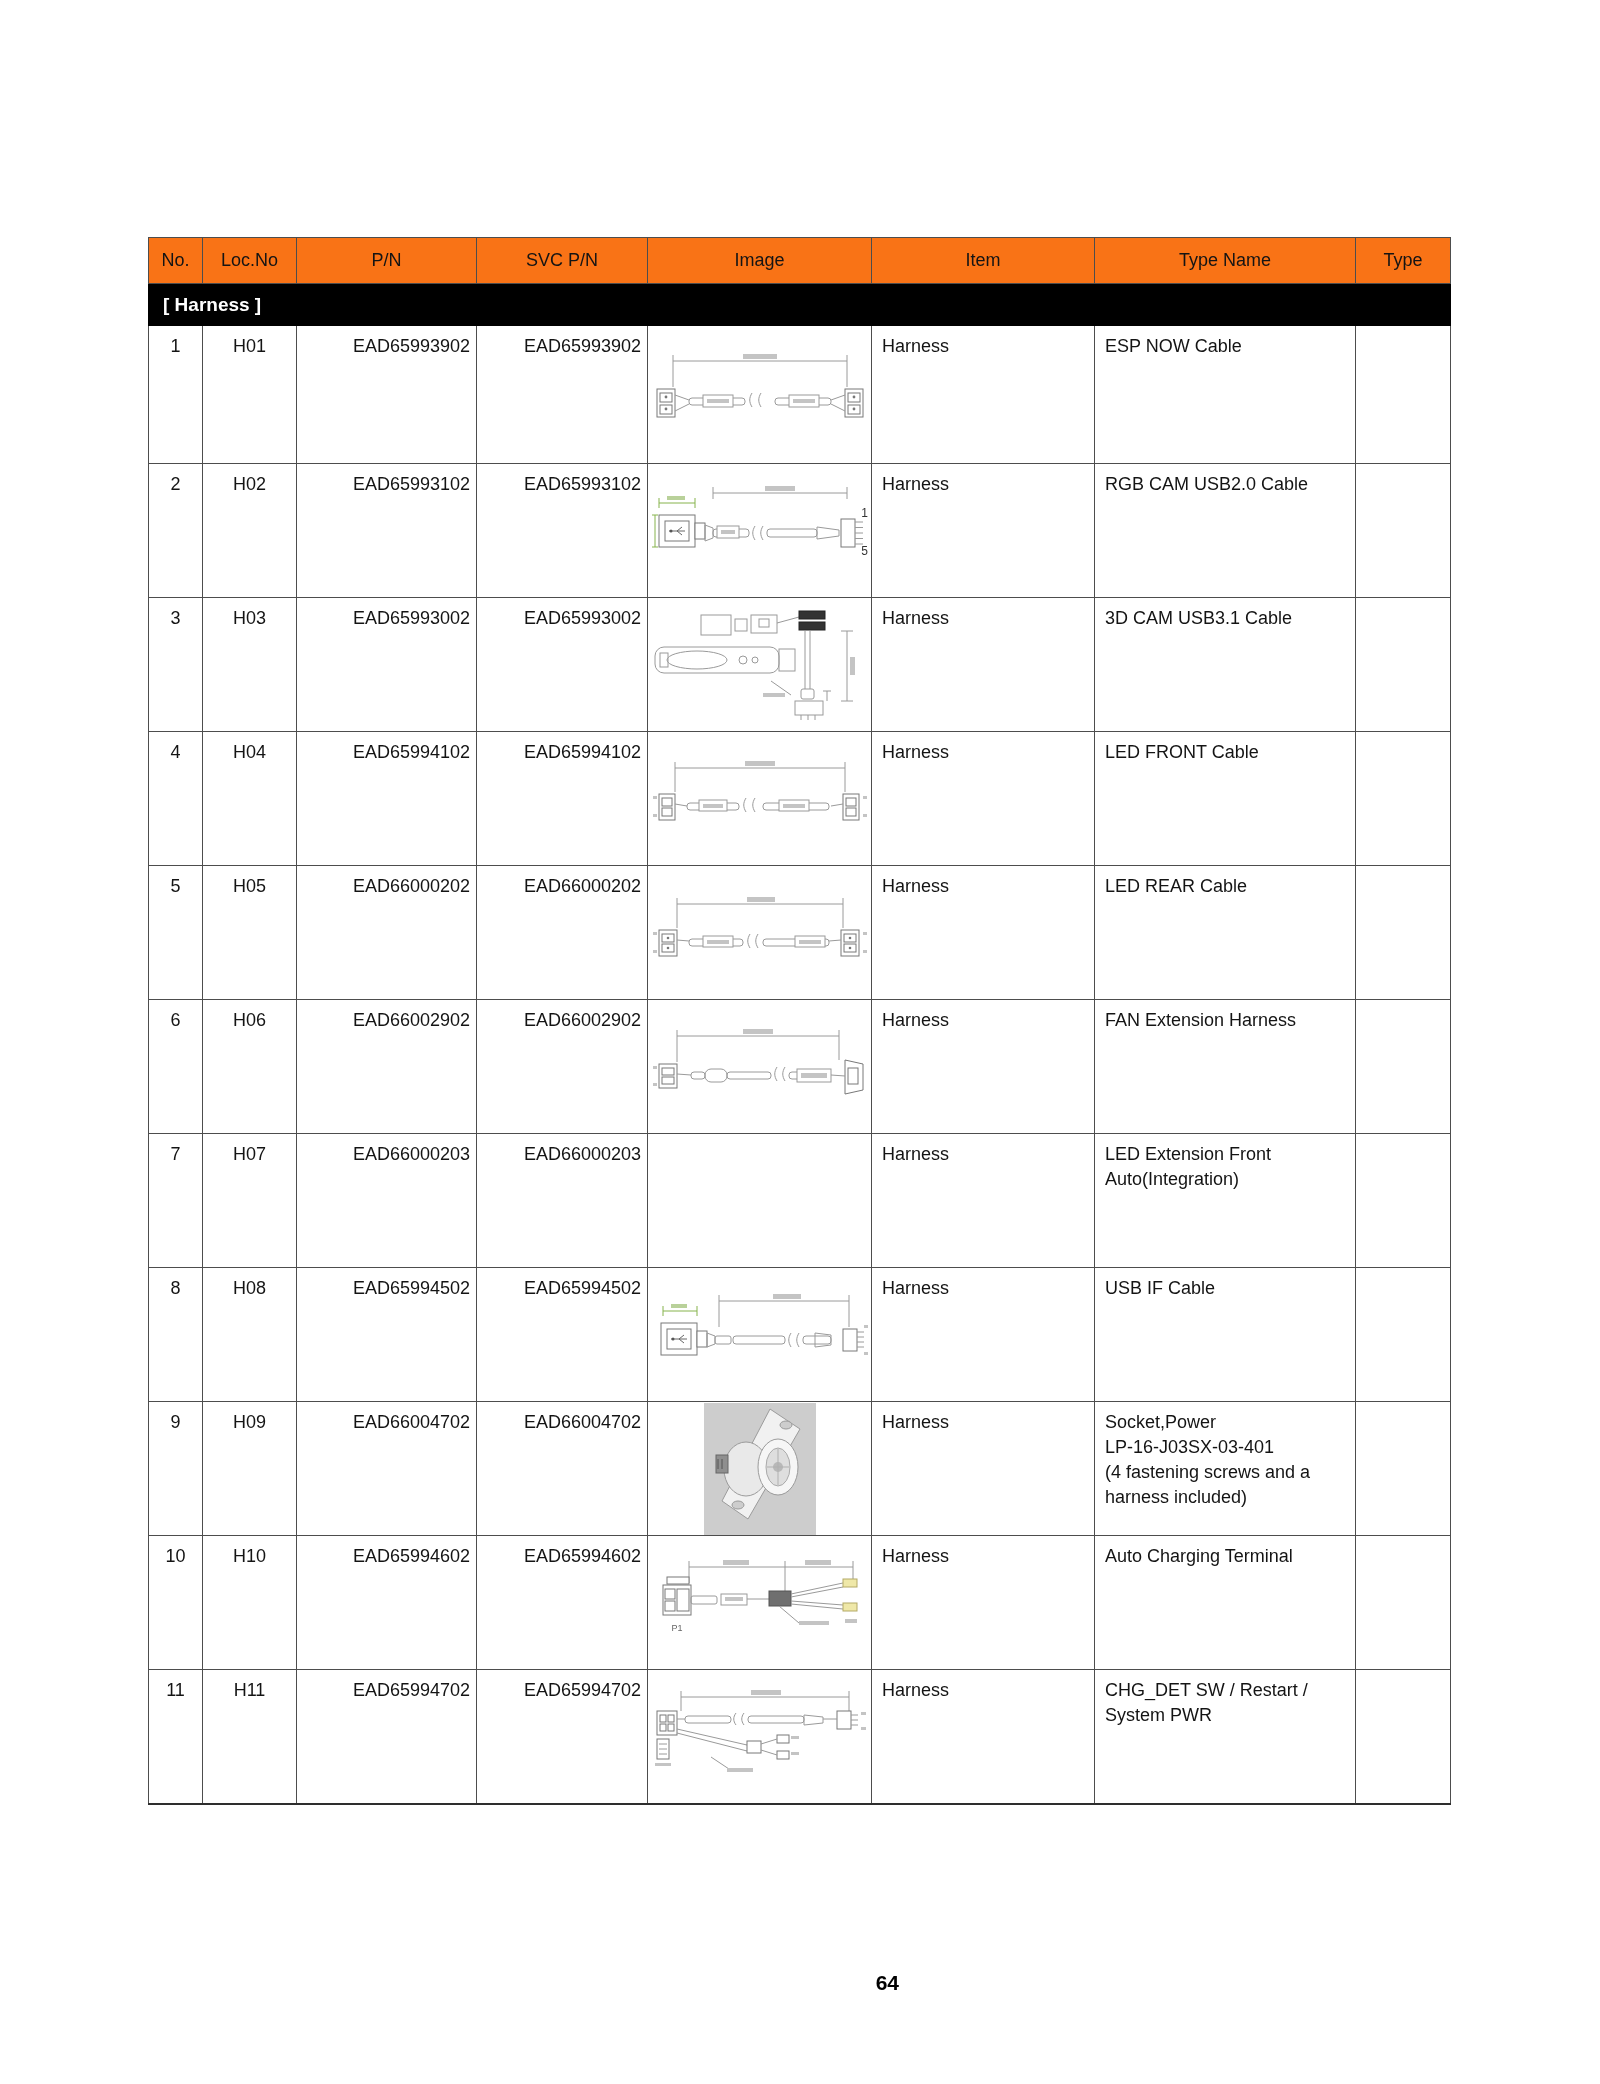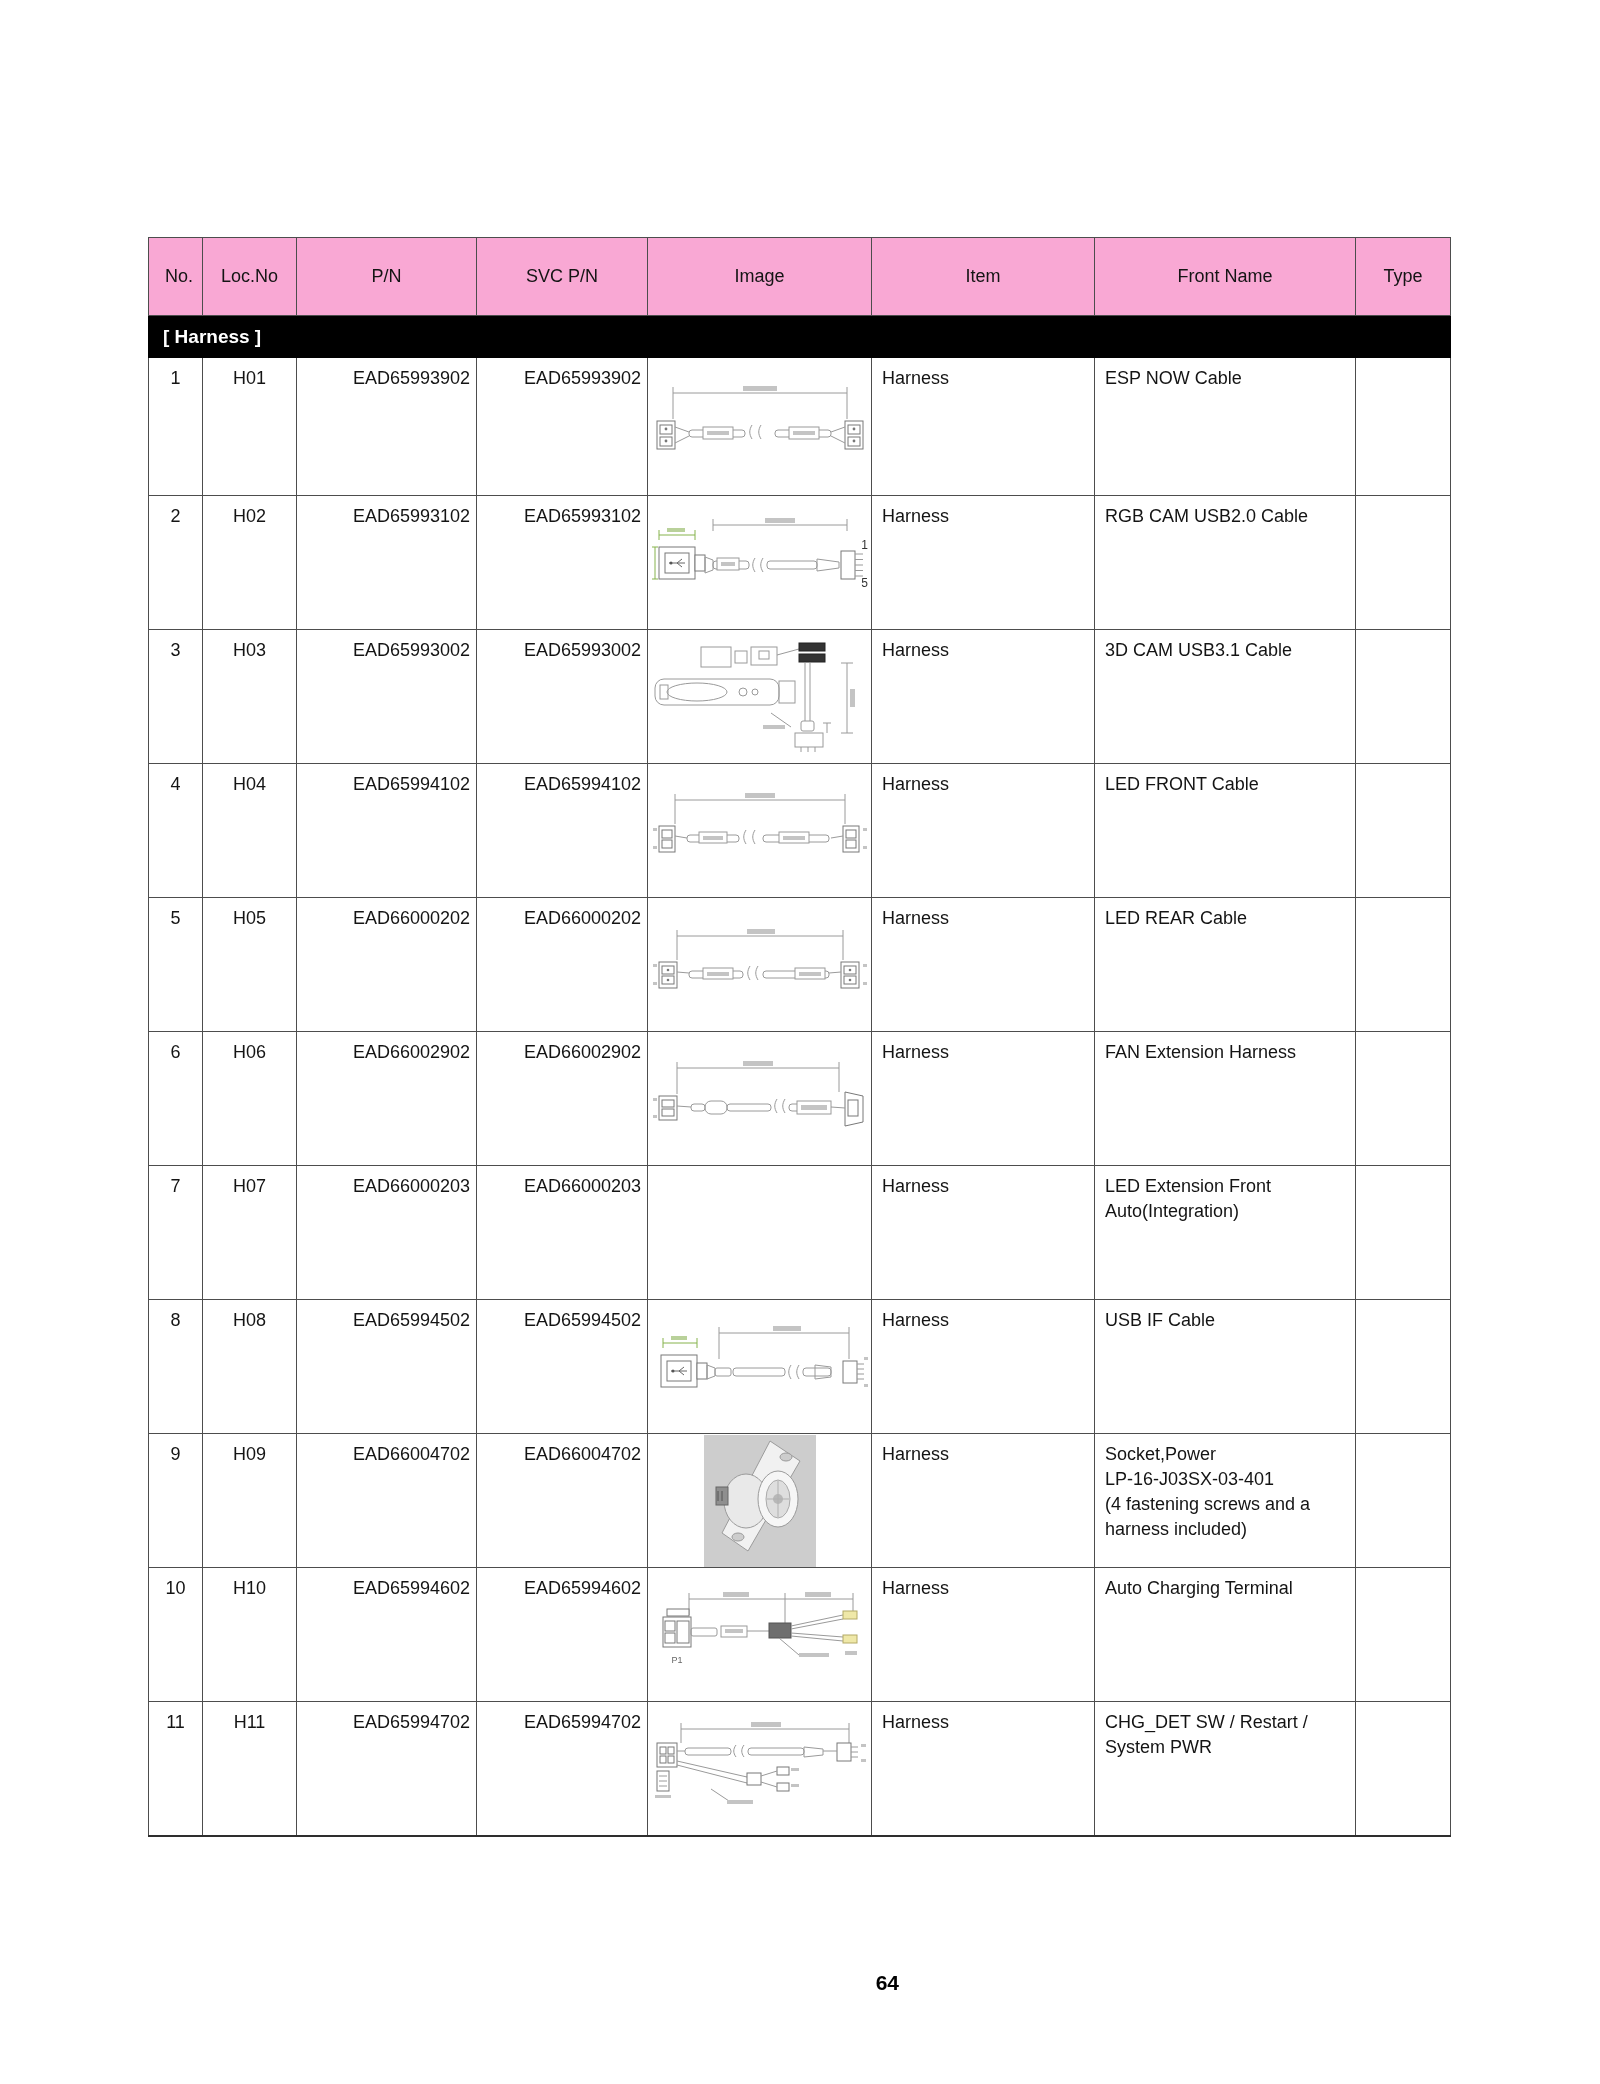--- a/index.html
+++ b/index.html
@@ -19,27 +19,27 @@
     width:1302px;
     border-collapse:collapse;
     table-layout:fixed;
     font-size:18px;
     color:#141414;
     border:1px solid #3f3f3f;
     border-bottom:2px solid #2e2e2e;
   }
   .parts-table th{
     height:45px;
-    background:#f9a8d4;
+    background:#f97316;
     border:1px solid #4d4d4d;
     font-weight:normal;
     font-size:18px;
     text-align:center;
     vertical-align:middle;
-    padding:16px;
+    padding:0;
   }
   .parts-table td{
     border:1px solid #4d4d4d;
     vertical-align:top;
     padding:8px 6px 0 6px;
     line-height:25px;
     overflow:hidden;
   }
   tr.section-row td{
     background:#000000;
@@ -101,21 +101,21 @@
         <col style="width:95px">
     </colgroup>
     <thead>
       <tr>
         <th>No.</th>
         <th>Loc.No</th>
         <th>P/N</th>
         <th>SVC P/N</th>
         <th>Image</th>
         <th>Item</th>
-        <th>Front Name</th>
+        <th>Type Name</th>
         <th>Type</th>
       </tr>
     </thead>
     <tbody>
       <tr class="section-row">
         <td colspan="8">[ Harness ]</td>
       </tr>
 
       <tr class="data-row first">
         <td class="c-center">1</td>

